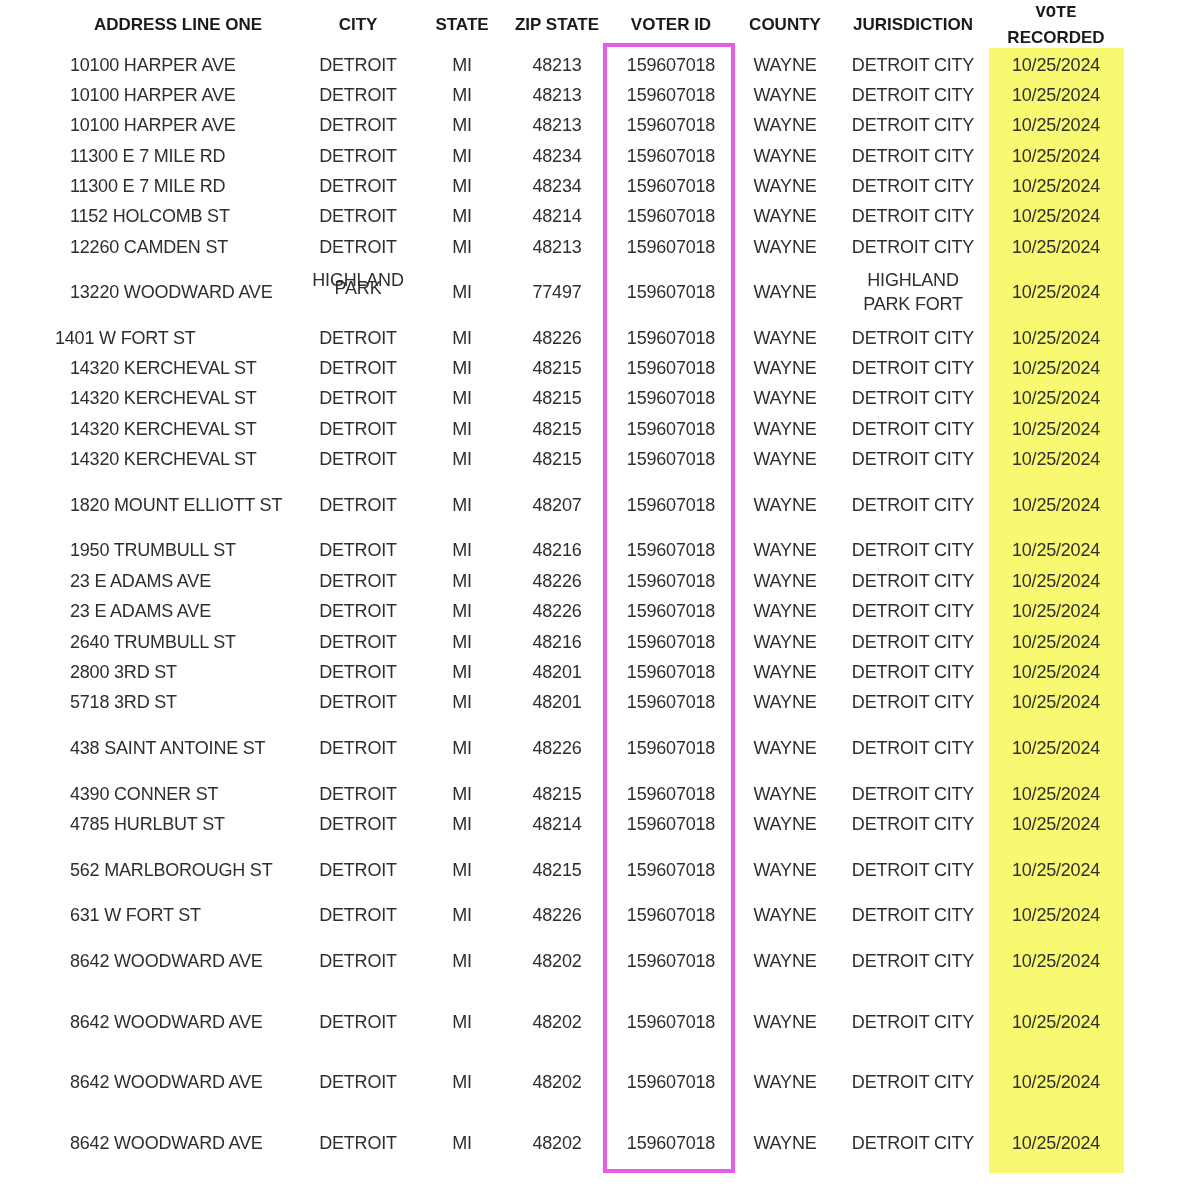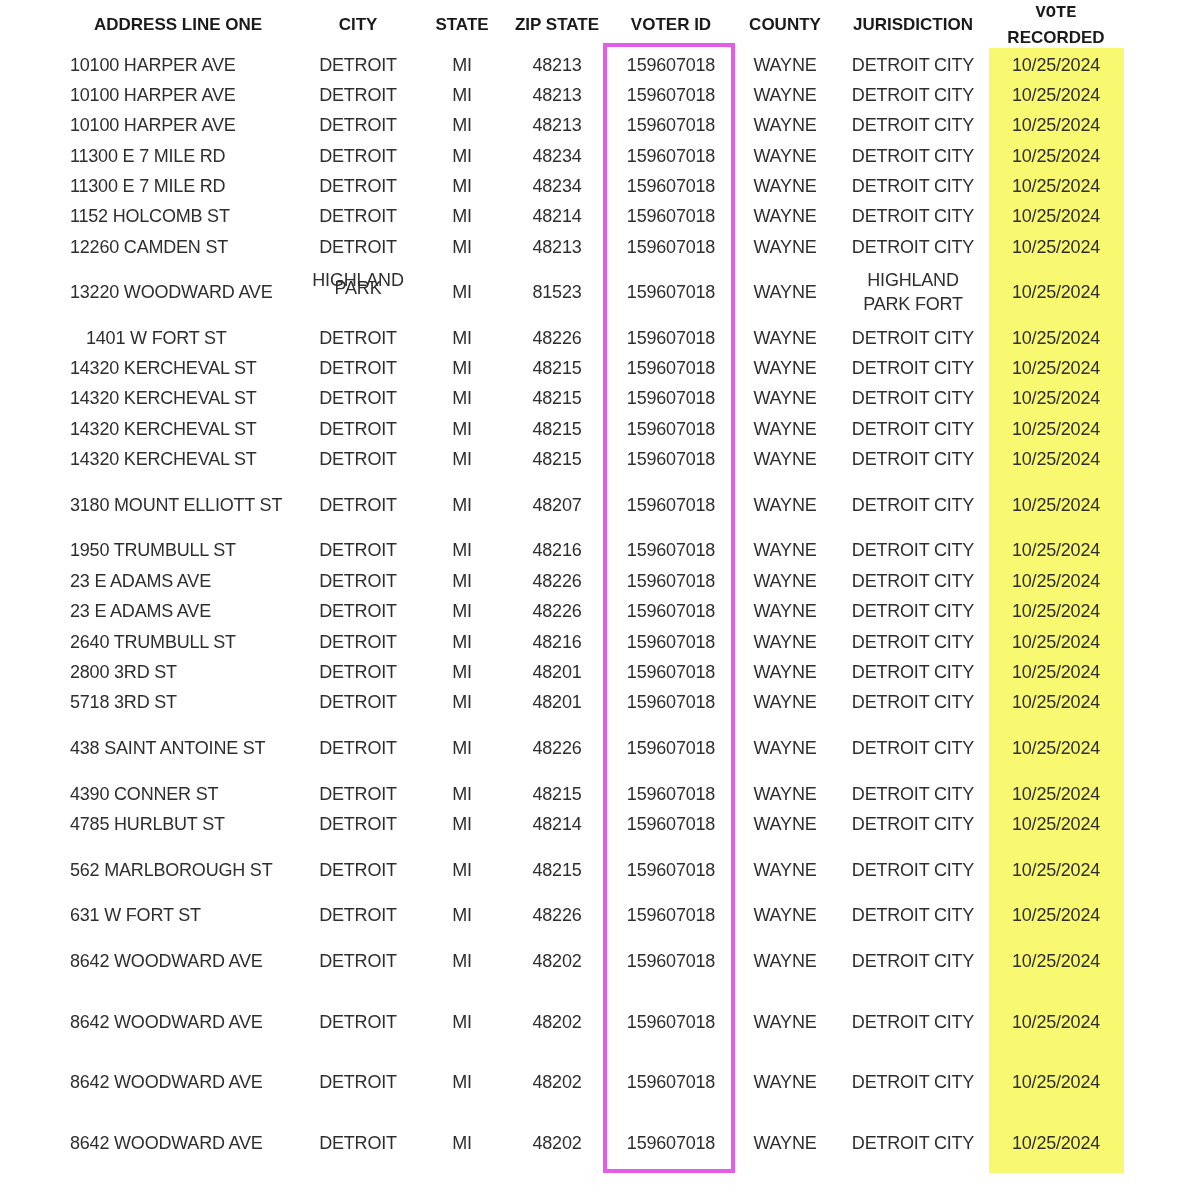--- a/index.html
+++ b/index.html
@@ -100,29 +100,29 @@
       <div class="cell c" style="left: 671px; top: 235px;">159607018</div>
       <div class="cell c" style="left: 785px; top: 235px;">WAYNE</div>
       <div class="cell c" style="left: 913px; top: 235px;">DETROIT CITY</div>
       <div class="cell c" style="left: 1056px; top: 235px;">10/25/2024</div>
     </div>
     <div>
       <div class="cell" style="left: 70px; top: 280px;">13220 WOODWARD AVE</div>
       <div class="cell c" style="left: 358px; top: 268px;">HIGHLAND</div>
       <div class="cell c" style="left: 358px; top: 276px;">PARK</div>
       <div class="cell c" style="left: 462px; top: 280px;">MI</div>
-      <div class="cell c" style="left: 557px; top: 280px;">81523</div>
+      <div class="cell c" style="left: 557px; top: 280px;">77497</div>
       <div class="cell c" style="left: 671px; top: 280px;">159607018</div>
       <div class="cell c" style="left: 785px; top: 280px;">WAYNE</div>
       <div class="cell c" style="left: 913px; top: 268px;">HIGHLAND</div>
       <div class="cell c" style="left: 913px; top: 292px;">PARK FORT</div>
       <div class="cell c" style="left: 1056px; top: 280px;">10/25/2024</div>
     </div>
     <div>
-      <div class="cell" style="left: 86px; top: 326px;">1401 W FORT ST</div>
+      <div class="cell" style="left: 55px; top: 326px;">1401 W FORT ST</div>
       <div class="cell c" style="left: 358px; top: 326px;">DETROIT</div>
       <div class="cell c" style="left: 462px; top: 326px;">MI</div>
       <div class="cell c" style="left: 557px; top: 326px;">48226</div>
       <div class="cell c" style="left: 671px; top: 326px;">159607018</div>
       <div class="cell c" style="left: 785px; top: 326px;">WAYNE</div>
       <div class="cell c" style="left: 913px; top: 326px;">DETROIT CITY</div>
       <div class="cell c" style="left: 1056px; top: 326px;">10/25/2024</div>
     </div>
     <div>
       <div class="cell" style="left: 70px; top: 356px;">14320 KERCHEVAL ST</div>
@@ -158,21 +158,21 @@
       <div class="cell" style="left: 70px; top: 447px;">14320 KERCHEVAL ST</div>
       <div class="cell c" style="left: 358px; top: 447px;">DETROIT</div>
       <div class="cell c" style="left: 462px; top: 447px;">MI</div>
       <div class="cell c" style="left: 557px; top: 447px;">48215</div>
       <div class="cell c" style="left: 671px; top: 447px;">159607018</div>
       <div class="cell c" style="left: 785px; top: 447px;">WAYNE</div>
       <div class="cell c" style="left: 913px; top: 447px;">DETROIT CITY</div>
       <div class="cell c" style="left: 1056px; top: 447px;">10/25/2024</div>
     </div>
     <div>
-      <div class="cell" style="left: 70px; top: 493px;">3180 MOUNT ELLIOTT ST</div>
+      <div class="cell" style="left: 70px; top: 493px;">1820 MOUNT ELLIOTT ST</div>
       <div class="cell c" style="left: 358px; top: 493px;">DETROIT</div>
       <div class="cell c" style="left: 462px; top: 493px;">MI</div>
       <div class="cell c" style="left: 557px; top: 493px;">48207</div>
       <div class="cell c" style="left: 671px; top: 493px;">159607018</div>
       <div class="cell c" style="left: 785px; top: 493px;">WAYNE</div>
       <div class="cell c" style="left: 913px; top: 493px;">DETROIT CITY</div>
       <div class="cell c" style="left: 1056px; top: 493px;">10/25/2024</div>
     </div>
     <div>
       <div class="cell" style="left: 70px; top: 538px;">1950 TRUMBULL ST</div>

